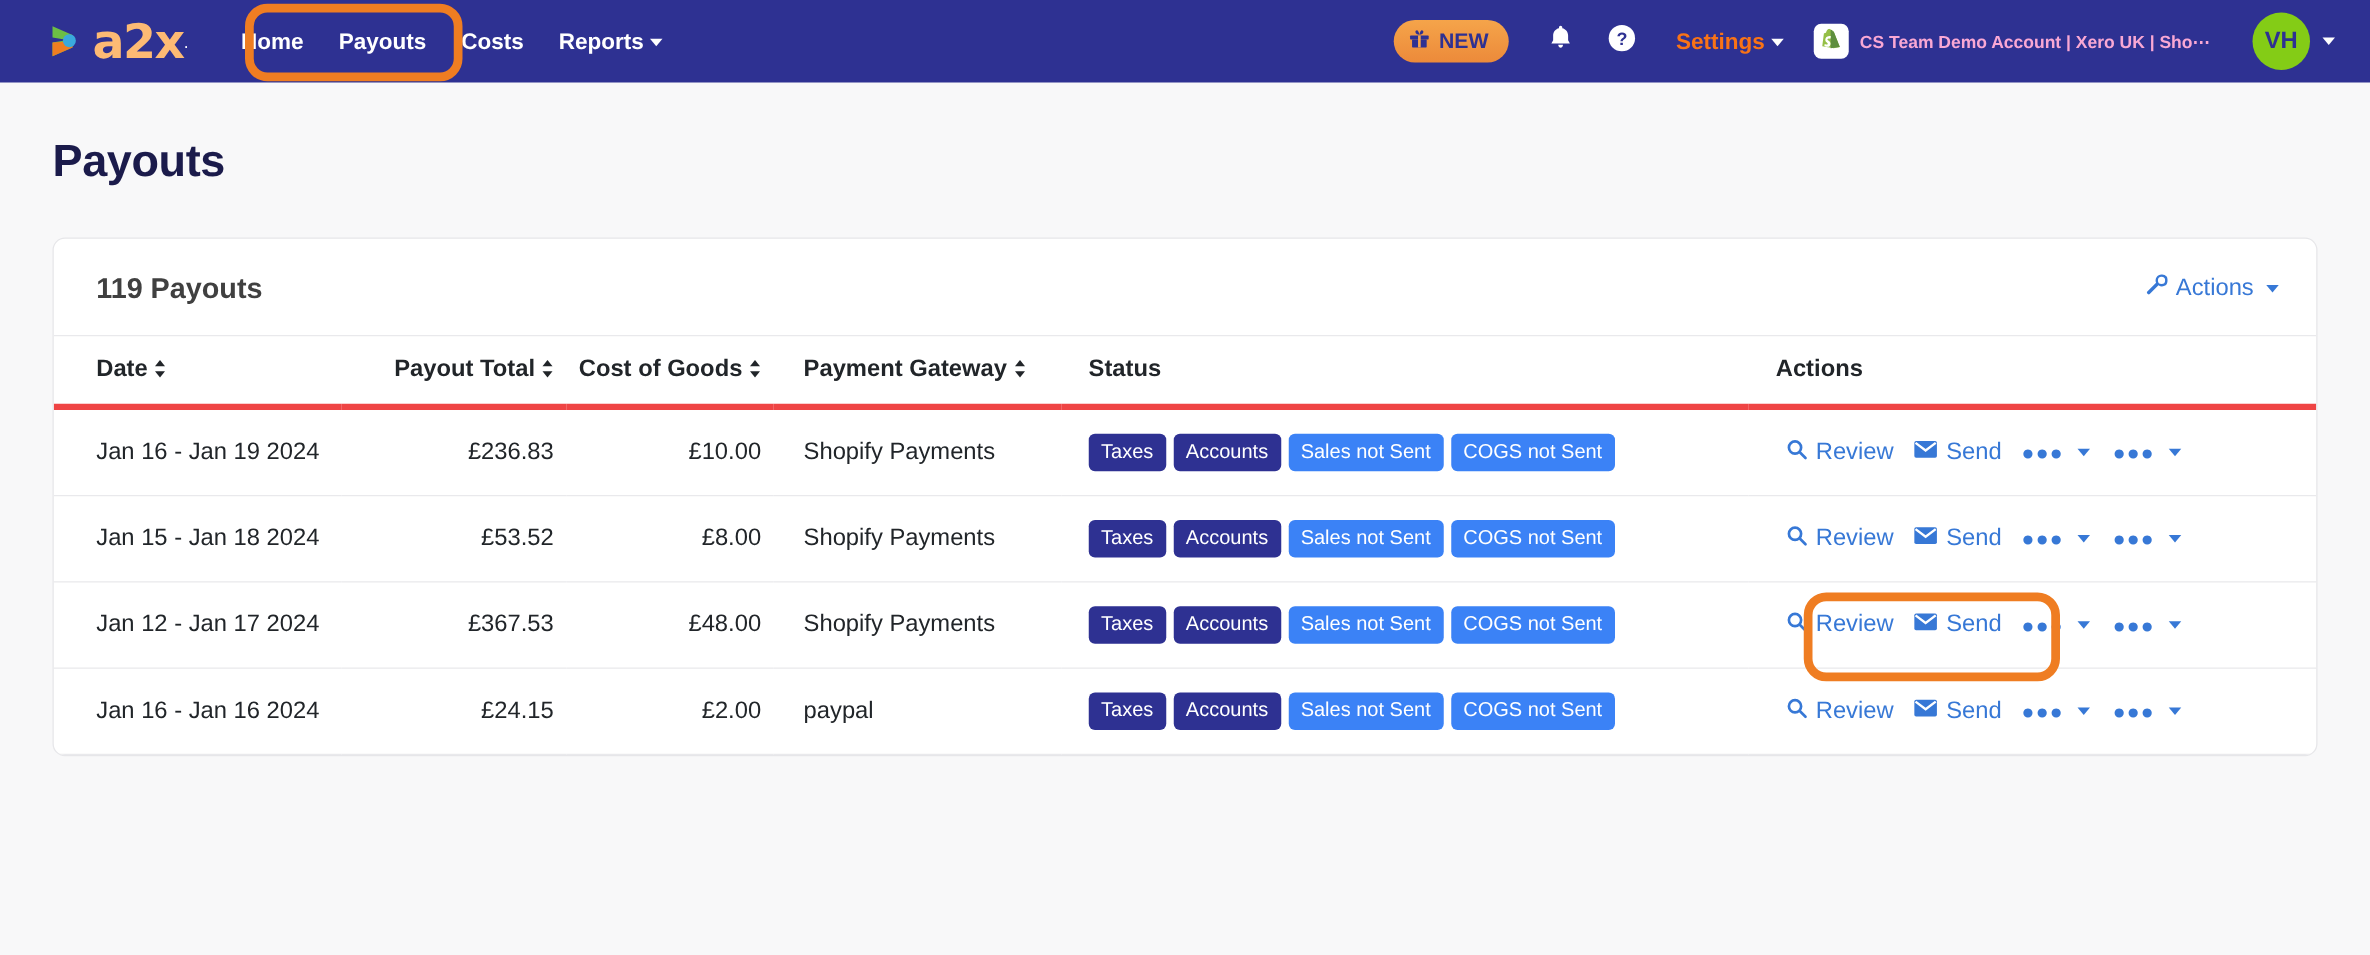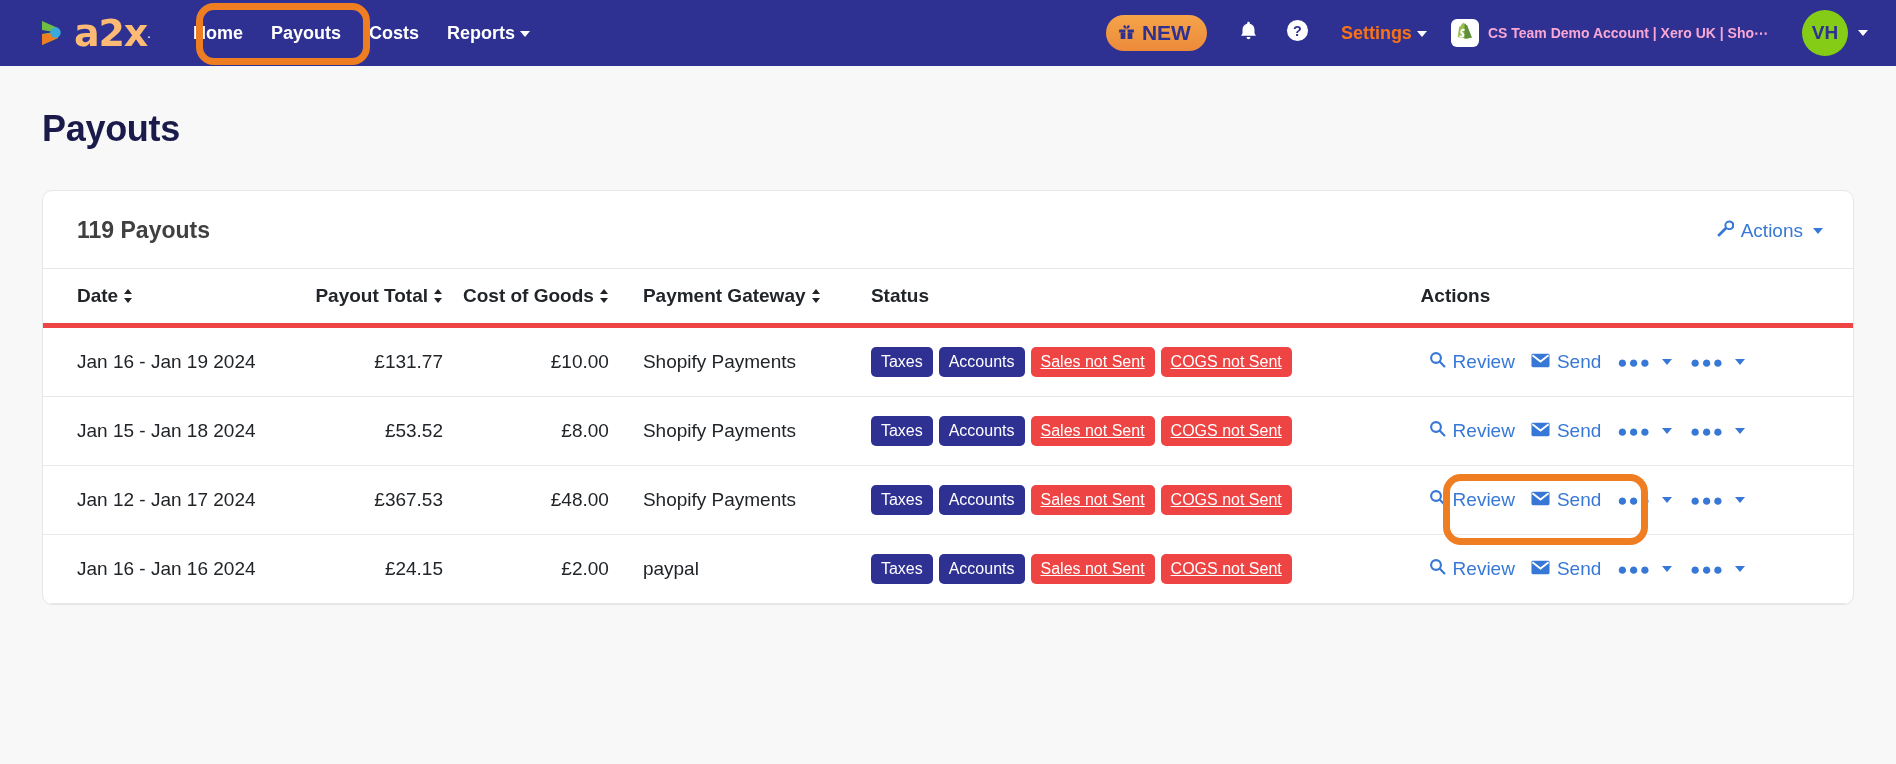--- a/index.html
+++ b/index.html
@@ -55,21 +55,21 @@
 
   .nav-right {
     margin-left: auto;
     display: flex;
     align-items: center;
     gap: 0px;
   }
   .new-badge {
     background: linear-gradient(180deg, #f5a44a 0%, #ec8a3a 100%);
     color: #2e3192;
-    font-size: 21px;
+    font-size: 17px;
     font-weight: 700;
     border-radius: 18px;
     padding: 6px 16px 6px 12px;
     display: flex;
     align-items: center;
     gap: 7px;
     cursor: pointer;
     margin-right: 18px;
   }
   .icon-btn {
@@ -170,21 +170,21 @@
   th.c-gw { padding-left: 24px; }
   th.c-status { padding-left: 22px; }
   th.c-actions { padding-left: 22px; }
 
   .badges { display: flex; gap: 6px; padding-left: 12px; }
   .badge {
     font-size: 16px; color: #fff; border-radius: 5px;
     padding: 6px 10px; font-weight: 400; white-space: nowrap;
   }
   .badge.navy { background: #2e3192; }
-  .badge.red  { background: #ef4444; text-decoration: underline; }
+  .badge.red  { background: #3b82f6; }
 
   .row-actions {
     display: flex; align-items: center; gap: 0; padding-left: 20px;
     color: #3778d6; font-size: 19px;
   }
   .act {
     display: flex; align-items: center; gap: 7px; cursor: pointer;
     color: #3778d6; margin-right: 16px;
   }
   .dots-menu {
@@ -311,21 +311,21 @@
           <th class="num"><span>Payout Total</span><span class="sort-arrows"><i class="up"></i><i class="dn"></i></span></th>
           <th class="num"><span>Cost of Goods</span><span class="sort-arrows"><i class="up"></i><i class="dn"></i></span></th>
           <th class="c-gw"><span>Payment Gateway</span><span class="sort-arrows"><i class="up"></i><i class="dn"></i></span></th>
           <th class="c-status">Status</th>
           <th class="c-actions">Actions</th>
         </tr>
       </thead>
       <tbody id="tbody">
             <tr>
               <td class="c-date">Jan 16 - Jan 19 2024</td>
-              <td class="c-total num">£131.77</td>
+              <td class="c-total num">£236.83</td>
               <td class="c-cogs num">£10.00</td>
               <td class="c-gw">Shopify Payments</td>
               <td>
                 <div class="badges">
                   <span class="badge navy">Taxes</span>
                   <span class="badge navy">Accounts</span>
                   <span class="badge red">Sales not Sent</span>
                   <span class="badge red">COGS not Sent</span>
                 </div>
               </td>

